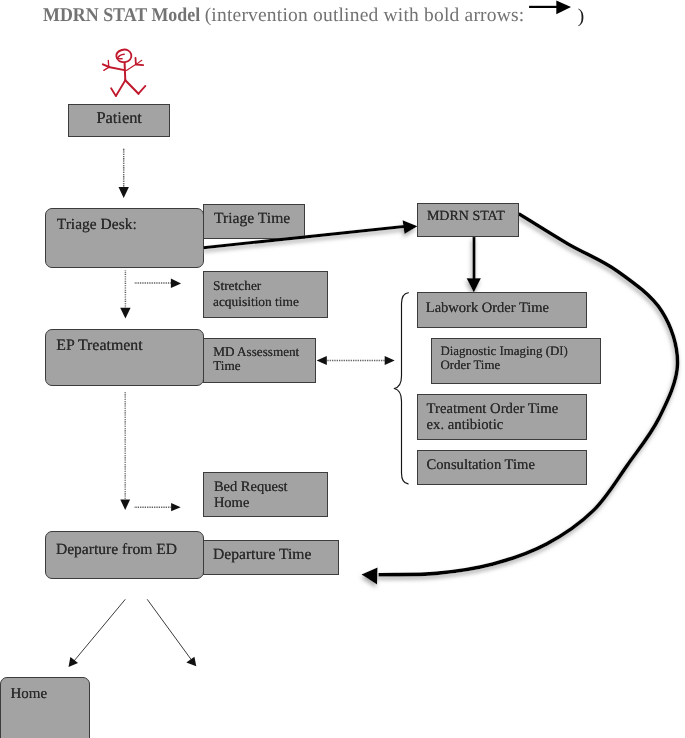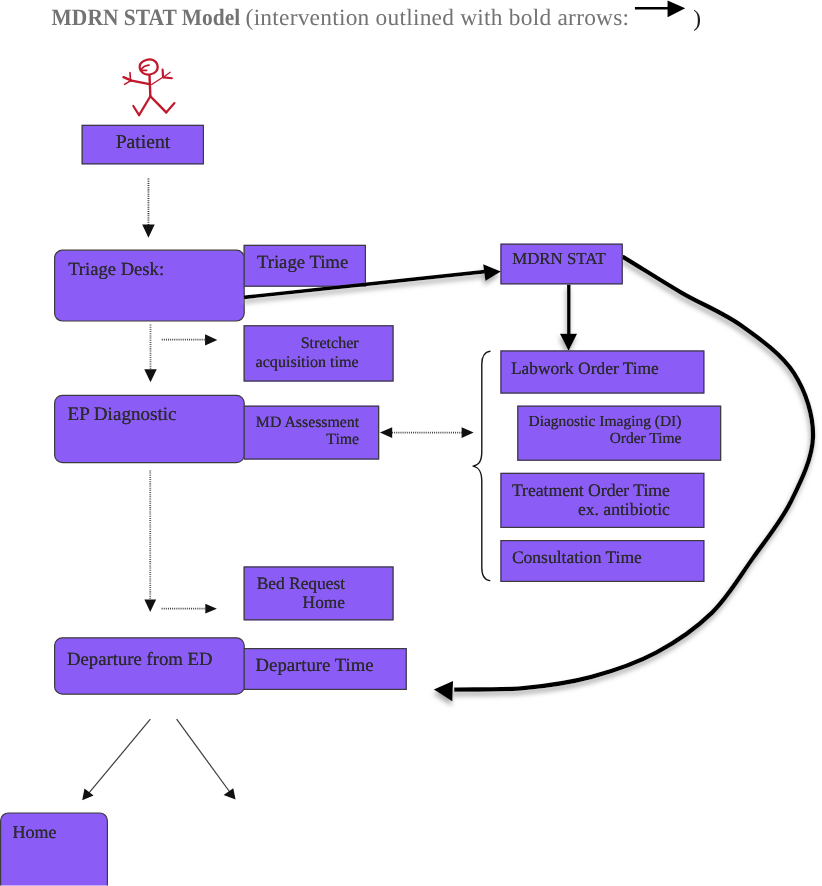--- a/index.html
+++ b/index.html
@@ -5,21 +5,21 @@
 <style>
   html,body{margin:0;padding:0;background:#ffffff;}
   body{width:685px;height:738px;overflow:hidden;font-family:"Liberation Serif",serif;color:#231f20;-webkit-font-smoothing:antialiased;text-rendering:geometricPrecision;}
   #page{position:relative;width:685px;height:738px;background:#fff;}
   .title{position:absolute;left:43.2px;top:6.4px;font-size:19.5px;white-space:nowrap;line-height:1;color:#737373;}
   .title b{font-weight:bold;display:inline-block;transform:scaleX(0.918);transform-origin:left center;letter-spacing:0px;width:174.3px;margin-right:-18.7px;}
   .title .rest{font-weight:normal;letter-spacing:0.195px;margin-left:1.0px;}
   .title-arrow{position:absolute;left:528px;top:-1px;}
   .title-paren{position:absolute;left:577.8px;top:6.4px;font-size:19.5px;color:#1b1b1b;}
 
-  .box{position:absolute;box-sizing:border-box;border:1.5px solid #3c3c3c;background:#8b5cf6;text-align:right;}
+  .box{position:absolute;box-sizing:border-box;border:1.5px solid #3c3c3c;background:#a3a3a3;}
   .box.round{border-radius:7px;}
   .box .lbl{position:absolute;white-space:pre;line-height:1.18;color:#2b2b2b;text-shadow:0 0 0.35px rgba(25,25,25,0.85);}
 
   svg.layer{position:absolute;left:0;top:0;width:685px;height:738px;overflow:visible;pointer-events:none;}
   svg.under{z-index:0;}
   svg.over{z-index:5;}
   .box{z-index:2;}
   .title,.title-arrow,.title-paren{z-index:6;}
   .fig{z-index:3;}
 </style>
@@ -154,21 +154,21 @@
   <div class="box" style="left:202.7px;top:204.3px;width:102.4px;height:34.4px;">
     <div class="lbl" style="left:10.4px;top:4.7px;font-size:15.6px;">Triage Time</div>
   </div>
 
   <div class="box" style="left:202.7px;top:271.2px;width:125.6px;height:46.5px;">
     <div class="lbl" style="left:9.3px;top:6.0px;font-size:13.4px;line-height:15.8px;">Stretcher
 acquisition time</div>
   </div>
 
   <div class="box round" style="left:44.7px;top:328.5px;width:159.2px;height:57.1px;">
-    <div class="lbl" style="left:10.6px;top:7.9px;font-size:15.9px;">EP Diagnostic</div>
+    <div class="lbl" style="left:10.6px;top:7.9px;font-size:15.9px;">EP Treatment</div>
   </div>
   <div class="box" style="left:202.7px;top:338.1px;width:113.6px;height:45.3px;">
     <div class="lbl" style="left:9.5px;top:6.2px;font-size:13.2px;line-height:14.1px;">MD Assessment
 Time</div>
   </div>
 
   <div class="box" style="left:202.7px;top:472.4px;width:125.2px;height:44.9px;">
     <div class="lbl" style="left:10.2px;top:7.0px;font-size:14.5px;line-height:15.6px;">Bed Request
 Home</div>
   </div>

